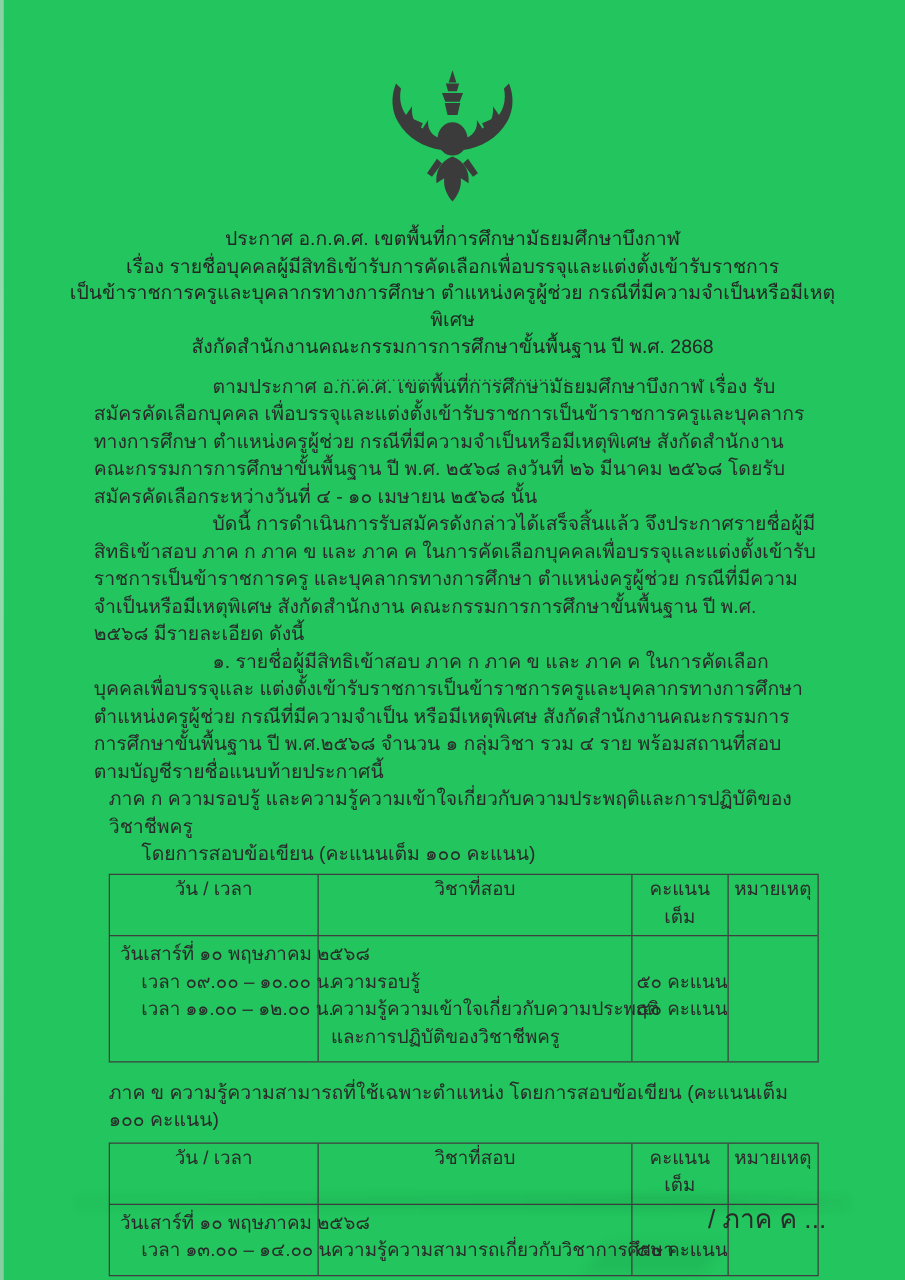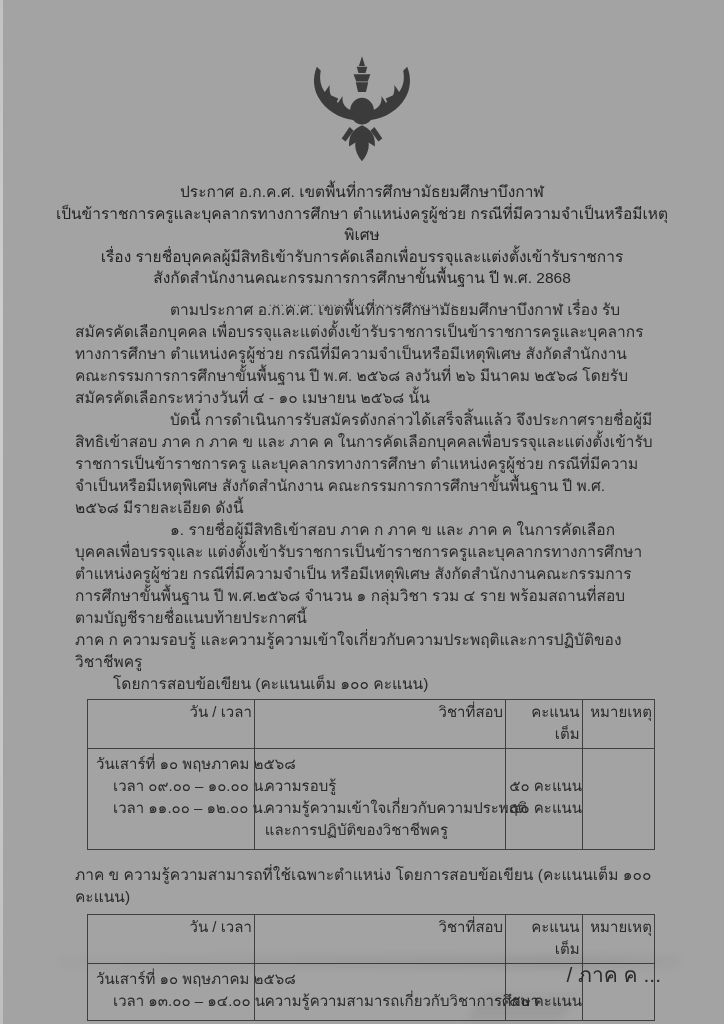--- a/index.html
+++ b/index.html
@@ -1,18 +1,18 @@
 <!DOCTYPE html>
 <html><head>
 <meta charset="utf-8">
 <style>
   html,body { margin:0; padding:0; background:#ffffff; }
   .page {
     position:relative; width:724px; height:1024px; margin:0 auto;
-    background:#a3a3a3; overflow:hidden;
+    background:#22c55e; overflow:hidden;
     font-family:"Liberation Sans", sans-serif;
     color:#2a2a2a;
   }
   .left-edge {
     position:absolute; left:0; top:0; bottom:0; width:3px;
     background:linear-gradient(180deg,#dcdcdc,#efefef 30%,#e2e2e2 80%,#d5d5d5);
     opacity:.55;
   }
   .smudge-a {
     position:absolute; top:955px; left:60px; width:620px; height:14px;
@@ -27,31 +27,31 @@
   .title-block {
     position:absolute; top:181px; left:40px; right:40px;
     text-align:center; font-size:15.5px; line-height:21.5px; color:#252525;
   }
   .dots { font-size:11px; letter-spacing:1px; color:#3a3a3a; margin-top:3px; }
   .flow {
     position:absolute; top:299px; left:75px; width:578px;
     font-size:15.5px; line-height:22px; text-align:left; word-break:break-word;
   }
   .para { margin:0; text-indent:95px; }
-  .noindent { text-indent:0; }
+  .noindent { text-indent:0;margin-left:12px; }
   .bold { font-weight:normal; }
   .item2-head { margin:0; padding-left:100px; font-weight:bold; }
   .subline { margin:0; padding-left:38px; }
   .doc-table {
     margin:4px 0 0 12px; width:566px;
     border:1.6px solid #3f3f3f; font-size:15px;
   }
   .tr { display:grid; grid-template-columns:29.3% 44.4% 13.5% 12.8%; }
   .tr.head .cell {
-    text-align:right; padding:1px 2px 3px; border-bottom:1.4px solid #3f3f3f;
+    text-align:center; padding:1px 2px 3px; border-bottom:1.4px solid #3f3f3f;
   }
   .cell + .cell { border-left:1.4px solid #3f3f3f; }
   .tr.body .cell { padding:4px 3px 8px; }
   .line { height:22px; white-space:nowrap; }
   .l-date { padding-left:5px; }
   .l-time { padding-left:22px; }
   .c-sub { padding-left:7px; }
   .c-score { text-align:left; }
   .partb { margin-top:14px; }
   .t2 { margin-top:6px; }
@@ -80,22 +80,22 @@
         <ellipse cx="70" cy="62" rx="13.5" ry="15"></ellipse>
         <path d="M56 80 l-9 13 4.5 3.2 9 -12 z"></path>
         <path d="M84 80 l9 13 -4.5 3.2 -9 -12 z"></path>
         <path d="M70 78 C59 82.5 54.5 91 55.5 102 L62.5 97.5 C61.5 106.5 66 114 70 118.5 C74 114 78.5 106.5 77.5 97.5 L84.5 102 C85.5 91 81 82.5 70 78 Z"></path>
       </g>
     </svg>
   </div>
 
   <div class="title-block">
     <div>ประกาศ อ.ก.ค.ศ. เขตพื้นที่การศึกษามัธยมศึกษาบึงกาฬ</div>
+    <div>เรื่อง รายชื่อบุคคลผู้มีสิทธิเข้ารับการคัดเลือกเพื่อบรรจุและแต่งตั้งเข้ารับราชการ</div>
     <div>เป็นข้าราชการครูและบุคลากรทางการศึกษา ตำแหน่งครูผู้ช่วย กรณีที่มีความจำเป็นหรือมีเหตุพิเศษ</div>
-    <div>เรื่อง รายชื่อบุคคลผู้มีสิทธิเข้ารับการคัดเลือกเพื่อบรรจุและแต่งตั้งเข้ารับราชการ</div>
     <div>สังกัดสำนักงานคณะกรรมการการศึกษาขั้นพื้นฐาน ปี พ.ศ. 2868</div>
     <div class="dots">..............................................</div>
   </div>
 
   <div class="flow">
     <p class="para">ตามประกาศ อ.ก.ค.ศ. เขตพื้นที่การศึกษามัธยมศึกษาบึงกาฬ เรื่อง รับสมัครคัดเลือกบุคคล เพื่อบรรจุและแต่งตั้งเข้ารับราชการเป็นข้าราชการครูและบุคลากรทางการศึกษา ตำแหน่งครูผู้ช่วย กรณีที่มีความจำเป็นหรือมีเหตุพิเศษ สังกัดสำนักงานคณะกรรมการการศึกษาขั้นพื้นฐาน ปี พ.ศ. ๒๕๖๘ ลงวันที่ ๒๖ มีนาคม ๒๕๖๘ โดยรับสมัครคัดเลือกระหว่างวันที่ ๔ - ๑๐ เมษายน ๒๕๖๘ นั้น</p>
     <p class="para">บัดนี้ การดำเนินการรับสมัครดังกล่าวได้เสร็จสิ้นแล้ว จึงประกาศรายชื่อผู้มีสิทธิเข้าสอบ ภาค ก ภาค ข และ ภาค ค ในการคัดเลือกบุคคลเพื่อบรรจุและแต่งตั้งเข้ารับราชการเป็นข้าราชการครู และบุคลากรทางการศึกษา ตำแหน่งครูผู้ช่วย กรณีที่มีความจำเป็นหรือมีเหตุพิเศษ สังกัดสำนักงาน คณะกรรมการการศึกษาขั้นพื้นฐาน ปี พ.ศ. ๒๕๖๘ มีรายละเอียด ดังนี้</p>
     <p class="para"><span class="bold">๑. รายชื่อผู้มีสิทธิเข้าสอบ ภาค ก ภาค ข และ ภาค ค</span><span> ในการคัดเลือกบุคคลเพื่อบรรจุและ แต่งตั้งเข้ารับราชการเป็นข้าราชการครูและบุคลากรทางการศึกษา ตำแหน่งครูผู้ช่วย กรณีที่มีความจำเป็น หรือมีเหตุพิเศษ สังกัดสำนักงานคณะกรรมการการศึกษาขั้นพื้นฐาน ปี พ.ศ.๒๕๖๘ จำนวน ๑ กลุ่มวิชา รวม ๔ ราย พร้อมสถานที่สอบ ตามบัญชีรายชื่อแนบท้ายประกาศนี้</span></p>
     <p class="para noindent"><span class="bold">ภาค ก</span><span> ความรอบรู้ และความรู้ความเข้าใจเกี่ยวกับความประพฤติและการปฏิบัติของวิชาชีพครู</span></p>
     <p class="subline">โดยการสอบข้อเขียน (คะแนนเต็ม ๑๐๐ คะแนน)</p>

